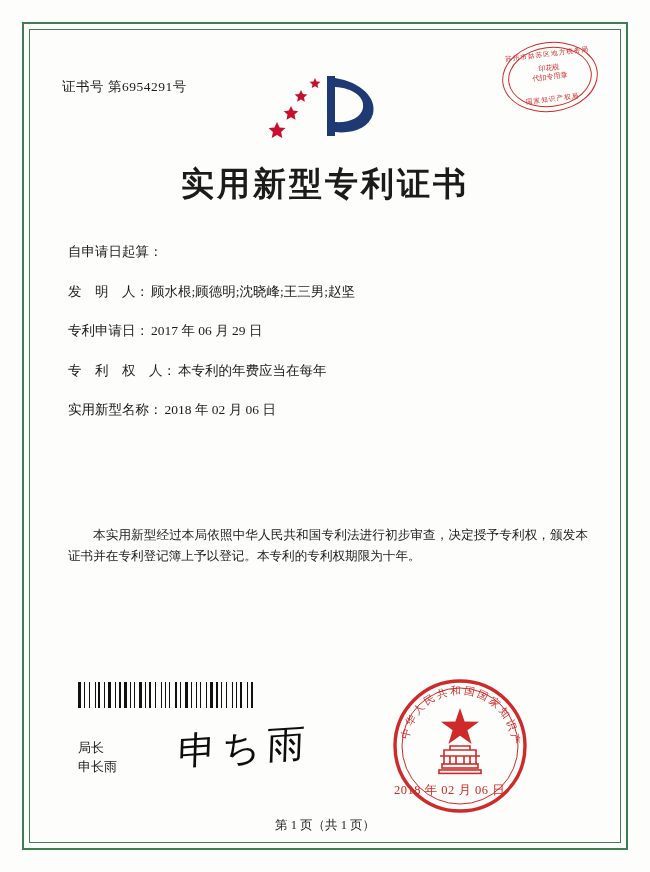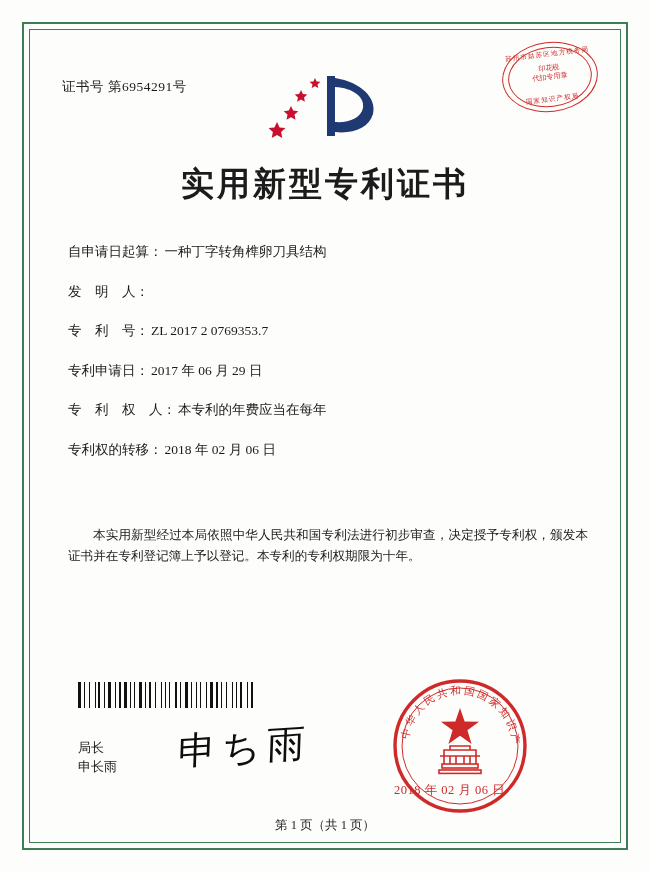--- a/index.html
+++ b/index.html
@@ -232,39 +232,35 @@
       <path d="M58 6 L66 6 L66 66 L58 66 Z" fill="#1f3a72"></path>
       <path d="M66 8 C92 12 108 28 104 44 C100 58 84 64 66 62 L66 52 C80 53 92 48 94 38 C96 27 84 18 66 17 Z" fill="#1f3a72"></path>
     </svg>
   </div>
 
   <div class="title">实用新型专利证书</div>
 
   <div class="fields">
     <div class="field-row">
       <span class="field-label">自申请日起算：</span>
-      <span class="field-value">一种丁字转角榫卵刀具结构</span>
     </div>
     <div class="field-row">
       <span class="field-label">发　明　人：</span>
-    </div>
-    <div class="field-row">
-      <span class="field-label">专　利　号：</span>
-      <span class="field-value">ZL 2017 2 0769353.7</span>
+      <span class="field-value">顾水根;顾德明;沈晓峰;王三男;赵坚</span>
     </div>
     <div class="field-row">
       <span class="field-label">专利申请日：</span>
       <span class="field-value">2017 年 06 月 29 日</span>
     </div>
     <div class="field-row">
       <span class="field-label">专　利　权　人：</span>
       <span class="field-value">本专利的年费应当在每年</span>
     </div>
     <div class="field-row">
-      <span class="field-label">专利权的转移：</span>
+      <span class="field-label">实用新型名称：</span>
       <span class="field-value">2018 年 02 月 06 日</span>
     </div>
   </div>
 
   <div class="body-text">
     <p>本实用新型经过本局依照中华人民共和国专利法进行初步审查，决定授予专利权，颁发本证书并在专利登记簿上予以登记。本专利的专利权期限为十年。</p>
   </div>
 
   <div class="barcode">
       <span style="width: 3px; background: rgb(17, 17, 17);"></span>

